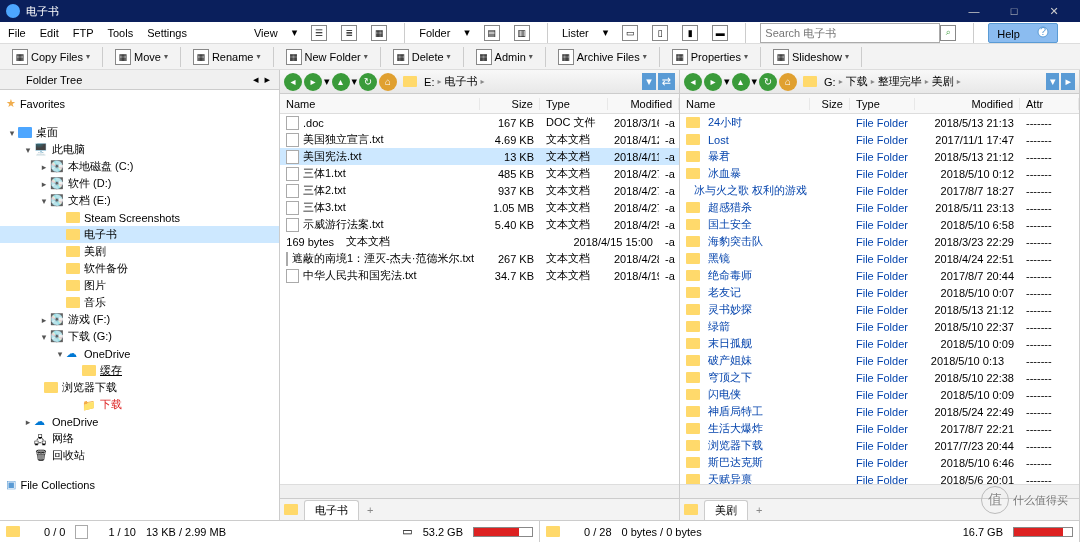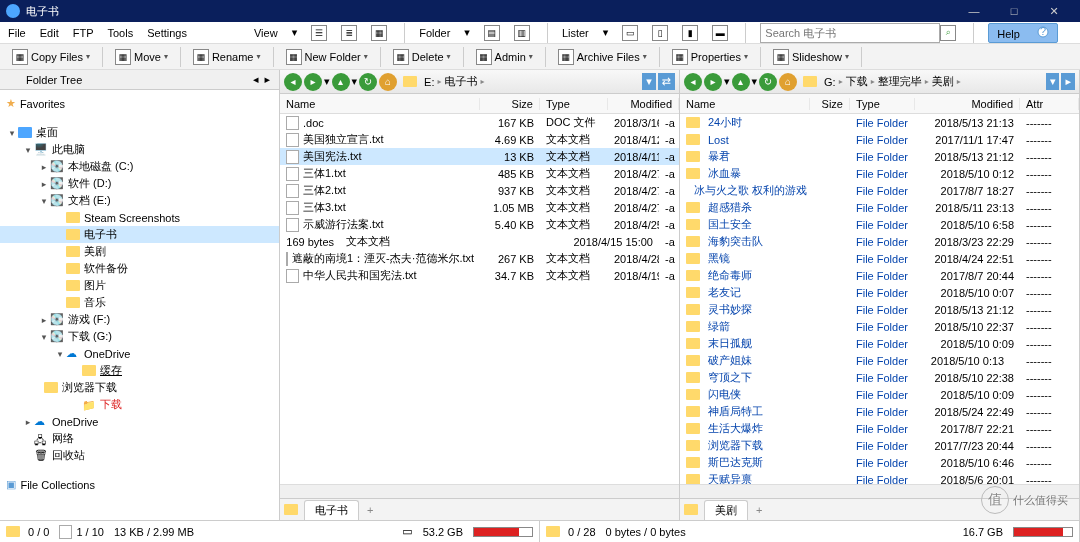--- a/index.html
+++ b/index.html
@@ -47,21 +47,21 @@
 .filelist { flex: 1; overflow: auto; }
 .row { display: flex; align-items: center; height: 17px; cursor: pointer; }
 .row.selected { background: #cde8ff; }
 .row .col { border: none; }
 .row .name { display: flex; align-items: center; gap: 4px; color: #0645ad; }
 .fileico { width: 13px; height: 14px; background: #fff; border: 1px solid #aaa; position: relative; }
 .tabbar { height: 22px; background: #f3f3f3; border-top: 1px solid #ccc; display: flex; align-items: center; padding: 0 4px; gap: 2px; }
 .tab { background: #fff; border: 1px solid #ccc; border-bottom: none; padding: 2px 10px; border-radius: 3px 3px 0 0; }
 .statusbar { height: 22px; background: #fff; border-top: 1px solid #ccc; display: flex; }
 .statuspane { flex: 1; display: flex; align-items: center; padding: 0 6px; gap: 10px; border-right: 1px solid #ccc; font-size: 10px; }
-.statuspane .item { display: flex; align-items: center; gap: 4px; }
+.statuspane .item { display: flex; align-items: center; gap: 20px; }
 .diskbar { width: 60px; height: 10px; border: 1px solid #888; position: relative; }
 .diskfill { height: 100%; background: #d22; }
 .sb-scroll { height: 14px; background: #f0f0f0; border-top: 1px solid #ddd; }
 .watermark { position: absolute; right: 12px; bottom: 28px; font-size: 16px; color: #777; font-family: "Microsoft YaHei", sans-serif; pointer-events: none; text-shadow: 0 0 2px #fff; display:flex; align-items:center; gap:4px;}
 .watermark .wm-icon { width:28px; height:28px; border-radius:50%; border:1px solid #bbb; display:flex; align-items:center; justify-content:center; font-size:14px; color:#888;}
 </style>
 </head>
 <body>
 
 <div class="titlebar">

